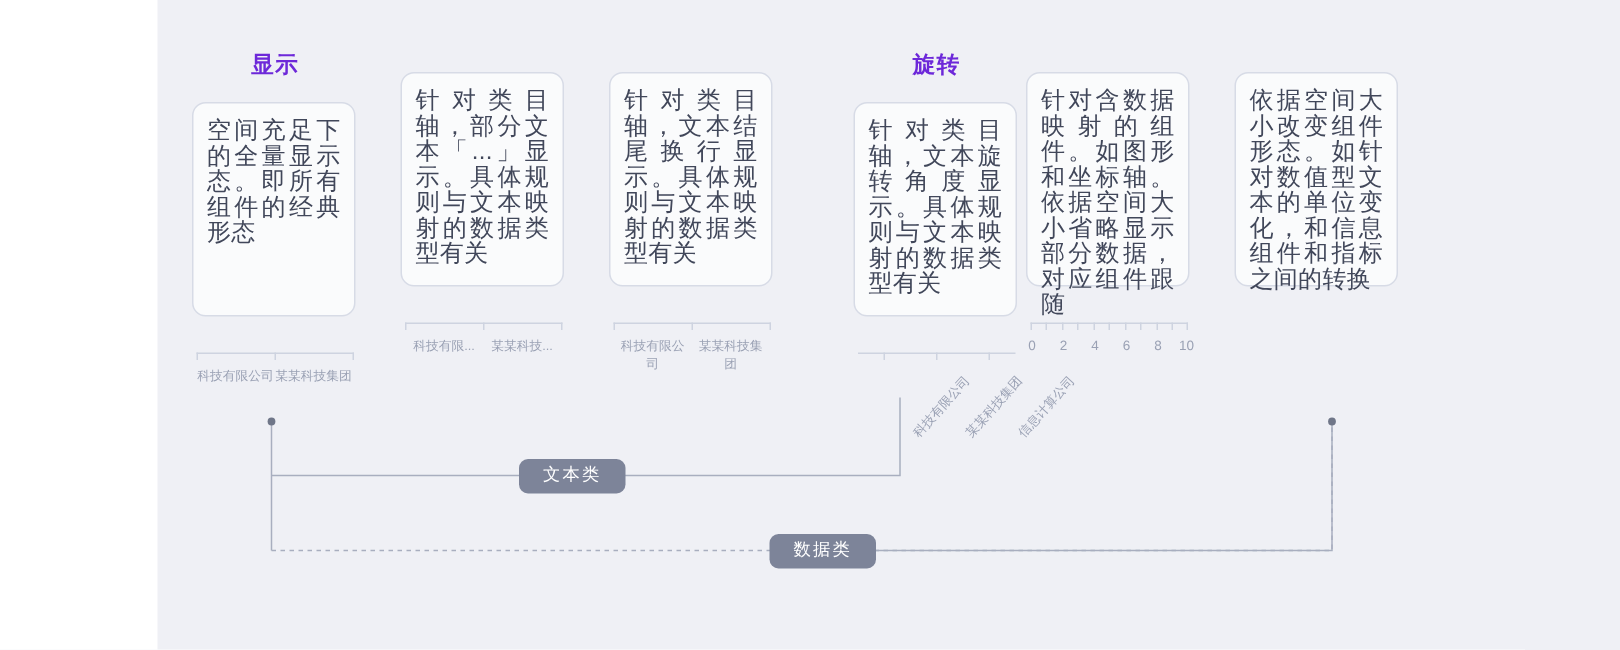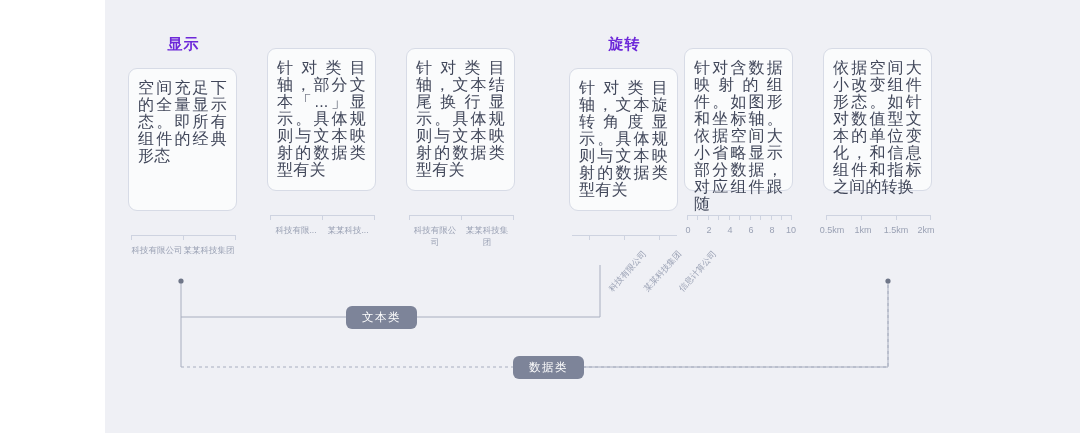--- a/index.html
+++ b/index.html
@@ -255,28 +255,15 @@
         <div class="axlabel num" style="left:88px; top:0;">8</div>
         <div class="axlabel num" style="left:107px;top:0;">10</div>
       </div>
     </div>
   </div>
 
   <div class="col" style="left:823px;">
     <div class="card">
       <div class="card-text">依据空间大小改变组件形态。如针对数值型文本的单位变化，和信息组件和指标之间的转换</div>
     </div>
-    <div class="axis">
-      <div class="axis-line"></div>
-      <div class="tick" style="left:3px;"></div>
-      <div class="tick" style="left:38px;"></div>
-      <div class="tick" style="left:73px;"></div>
-      <div class="tick" style="left:107px;"></div>
-      <div class="axlabels">
-        <div class="axlabel num" style="left:9px;  top:0;">0.5km</div>
-        <div class="axlabel num" style="left:40px; top:0;">1km</div>
-        <div class="axlabel num" style="left:73px; top:0;">1.5km</div>
-        <div class="axlabel num" style="left:103px;top:0;">2km</div>
-      </div>
-    </div>
   </div>
 
 </div>
 
 </body></html>

